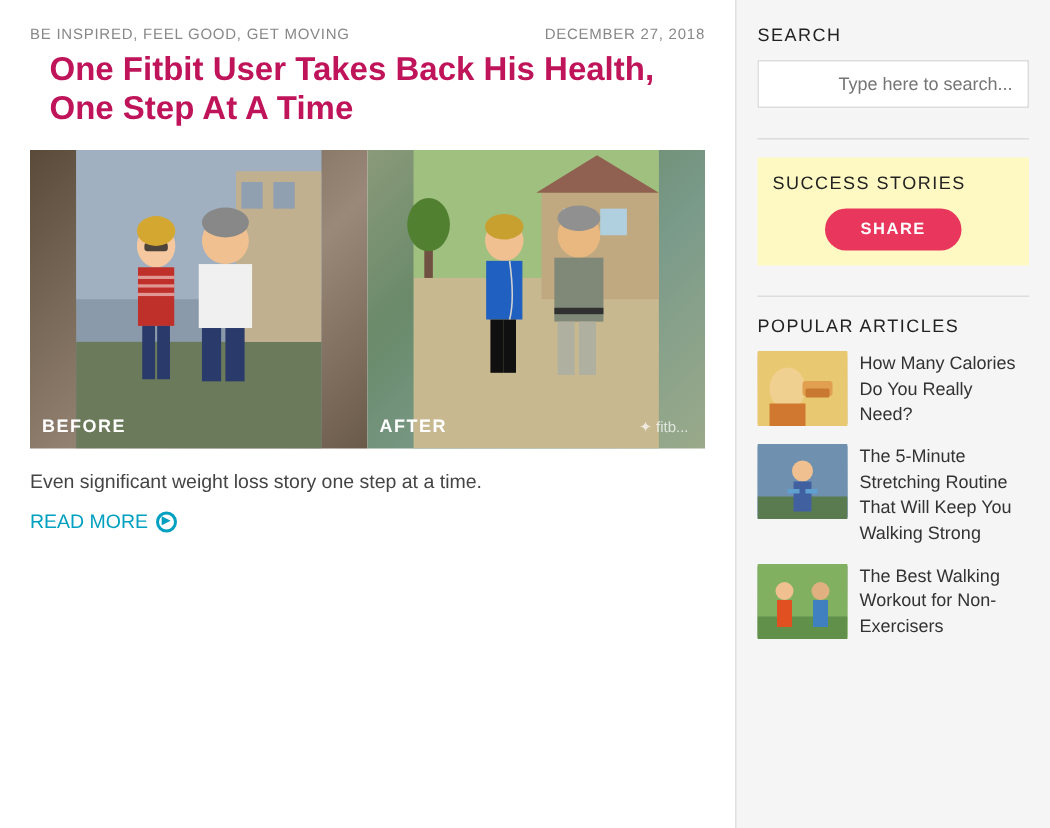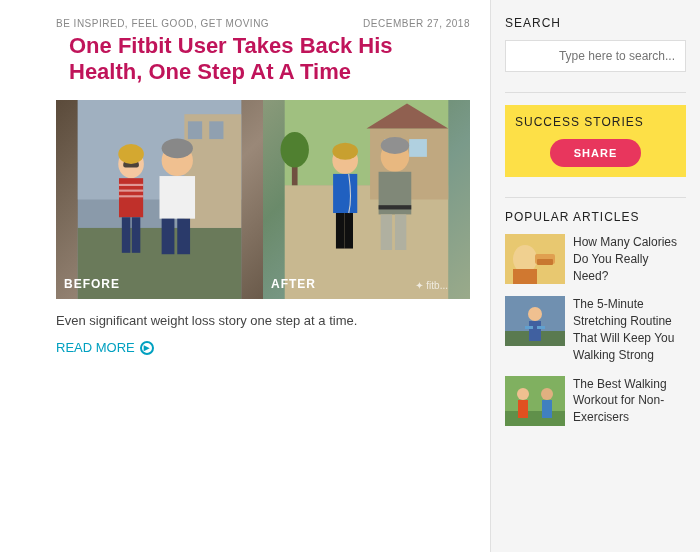--- a/index.html
+++ b/index.html
@@ -6,21 +6,20 @@
     body {
       font-family: Arial, sans-serif;
       background: #fff;
       color: #333;
       font-size: 13px;
     }
     .layout {
       display: flex;
       width: 700px;
       min-height: 552px;
-      padding-left: 36px;
     }
     .main {
       flex: 1;
       padding: 18px 20px;
       max-width: 490px;
     }
     .sidebar {
       width: 210px;
       background: #f5f5f5;
       padding: 16px 14px;
@@ -69,21 +68,21 @@
       bottom: 8px;
       left: 8px;
       color: #fff;
       font-weight: bold;
       font-size: 12px;
       letter-spacing: 1px;
     }
     .fitbit-watermark {
       position: absolute;
       bottom: 8px;
-      right: 22px;
+      right: 11px;
       color: rgba(255,255,255,0.7);
       font-size: 10px;
     }
 
     .article-excerpt {
       font-size: 13px;
       color: #444;
       margin-bottom: 10px;
       line-height: 1.5;
     }
@@ -123,21 +122,21 @@
       width: 100%;
       padding: 8px 10px;
       border: 1px solid #ddd;
       background: #fff;
       font-size: 12px;
       color: #aaa;
       text-align: right;
     }
     .success-section {
       margin-bottom: 20px;
-      background: #fde047;
+      background: #fef9c3;
       padding: 10px;
     }
     .success-text {
       font-size: 12px;
       color: #444;
       margin-bottom: 10px;
       line-height: 1.5;
     }
     .fitbit-link {
       color: #e8365d;

